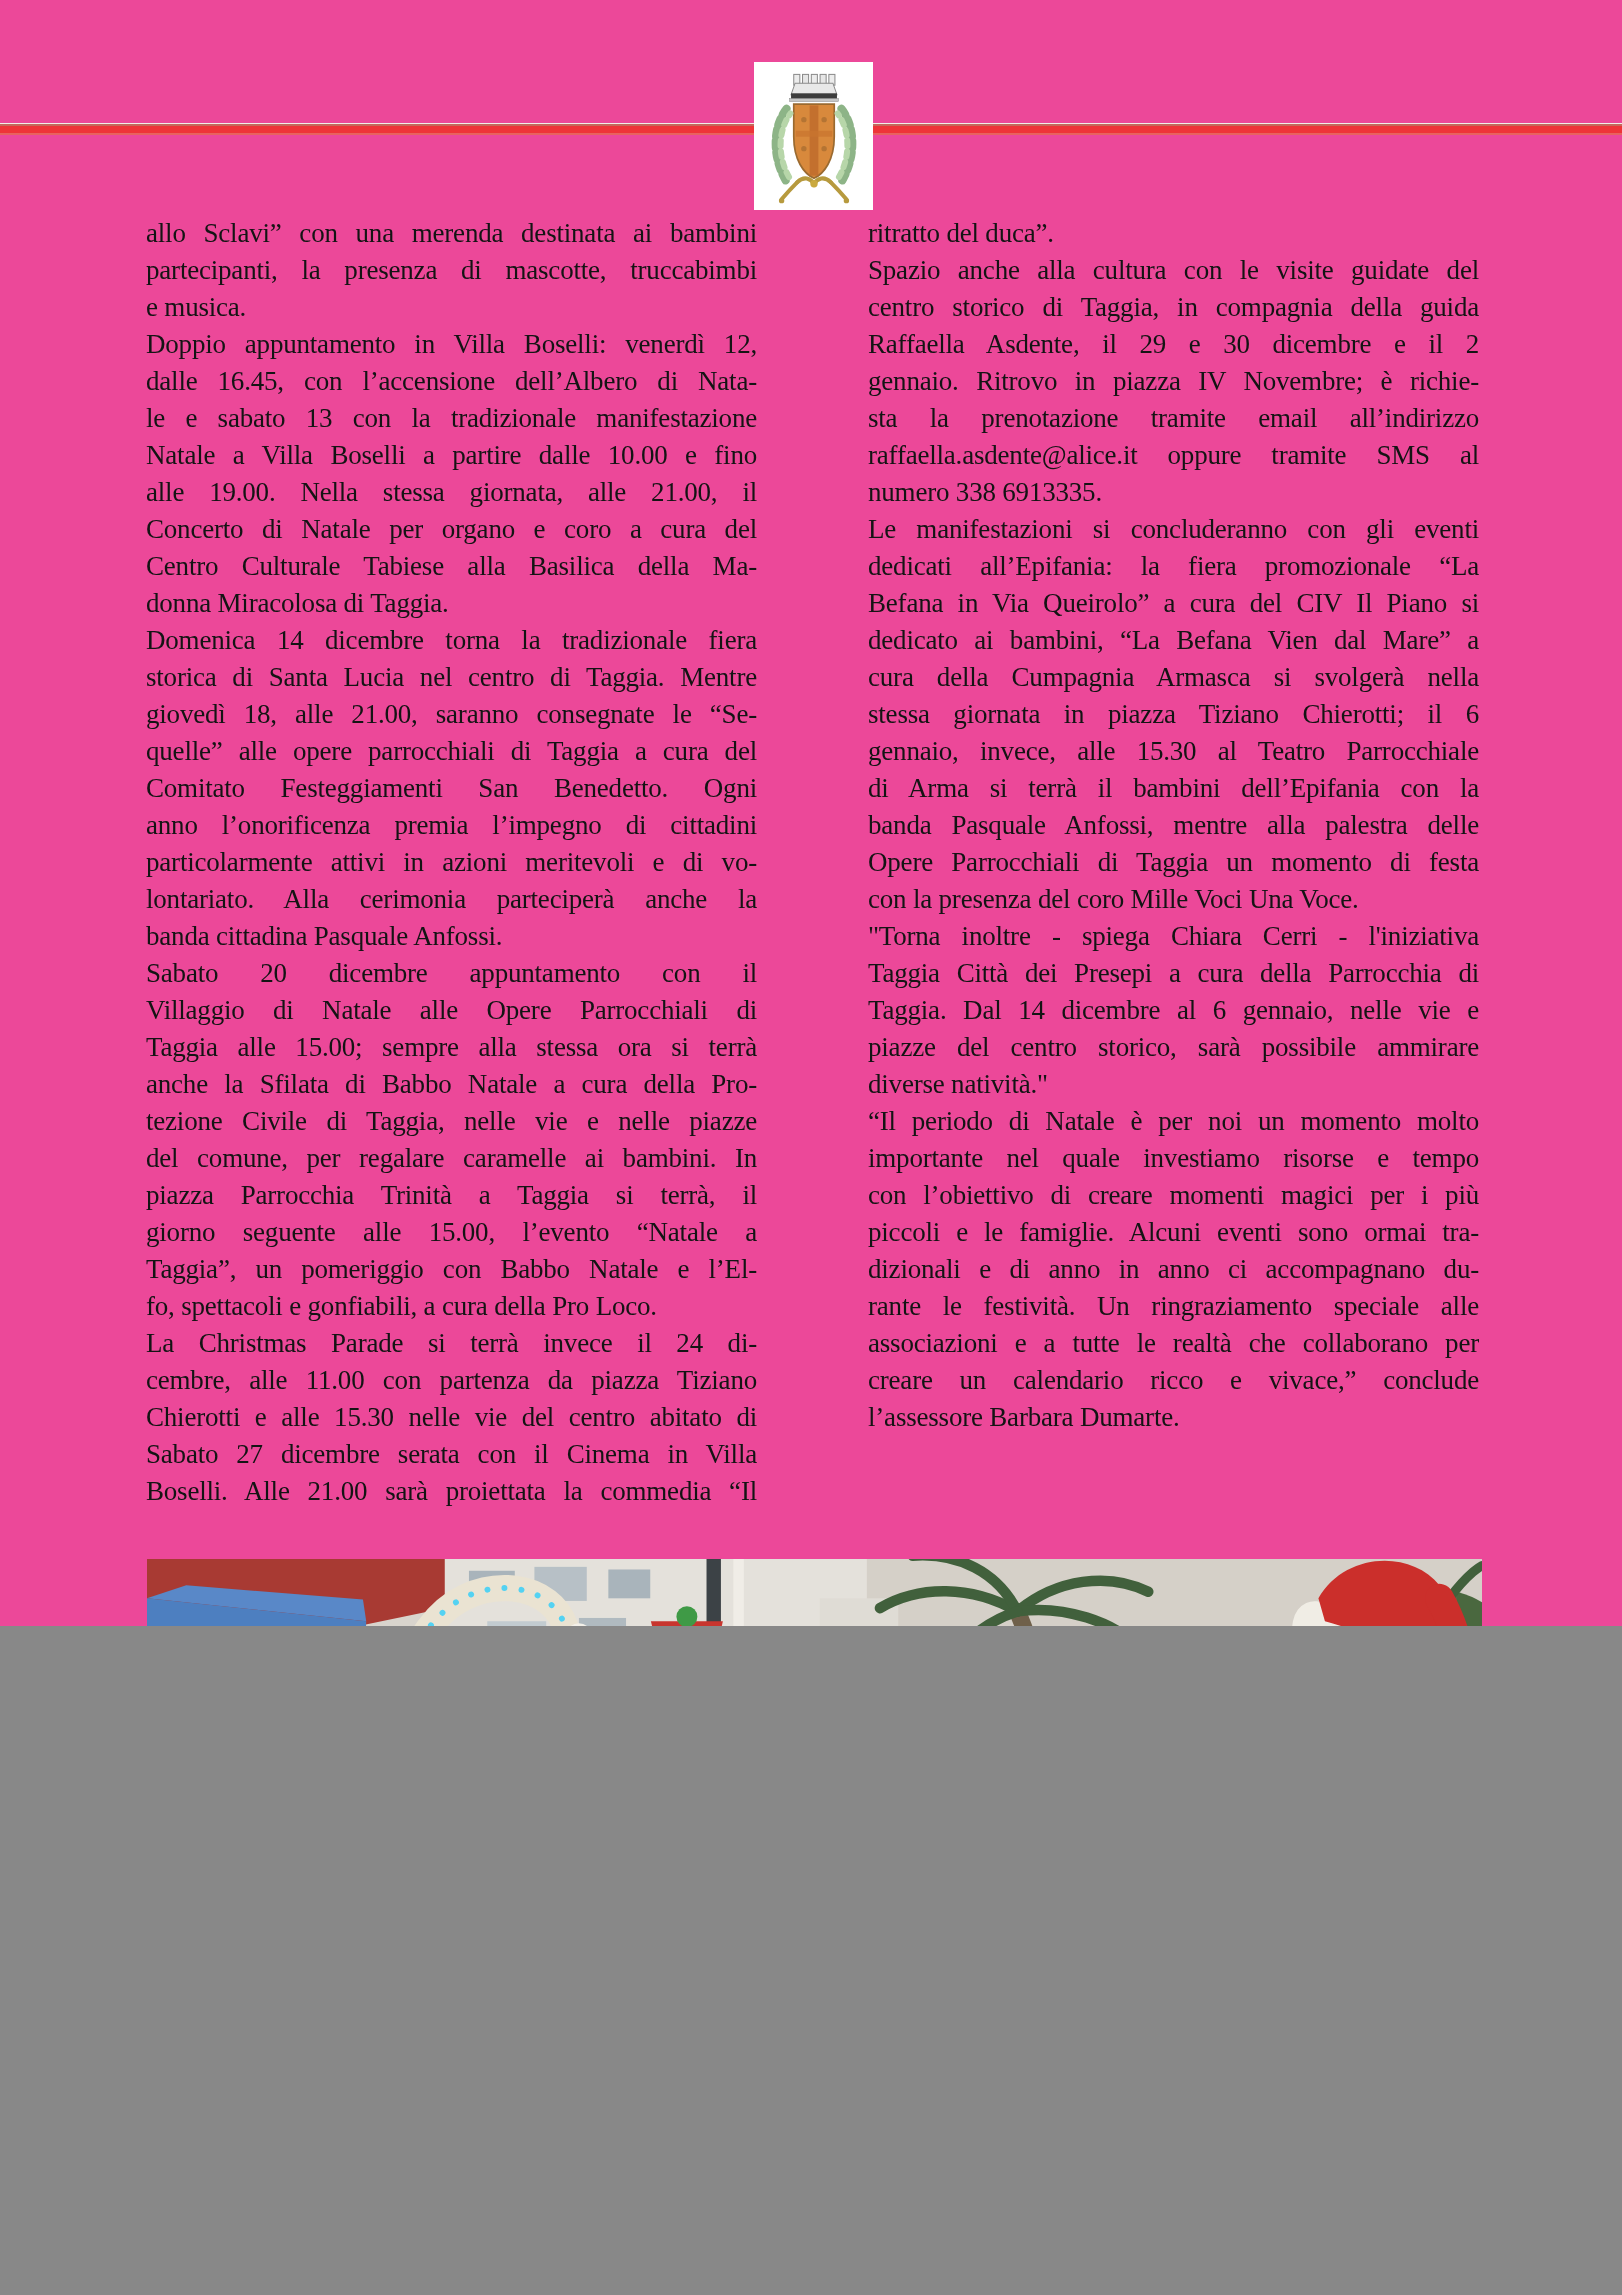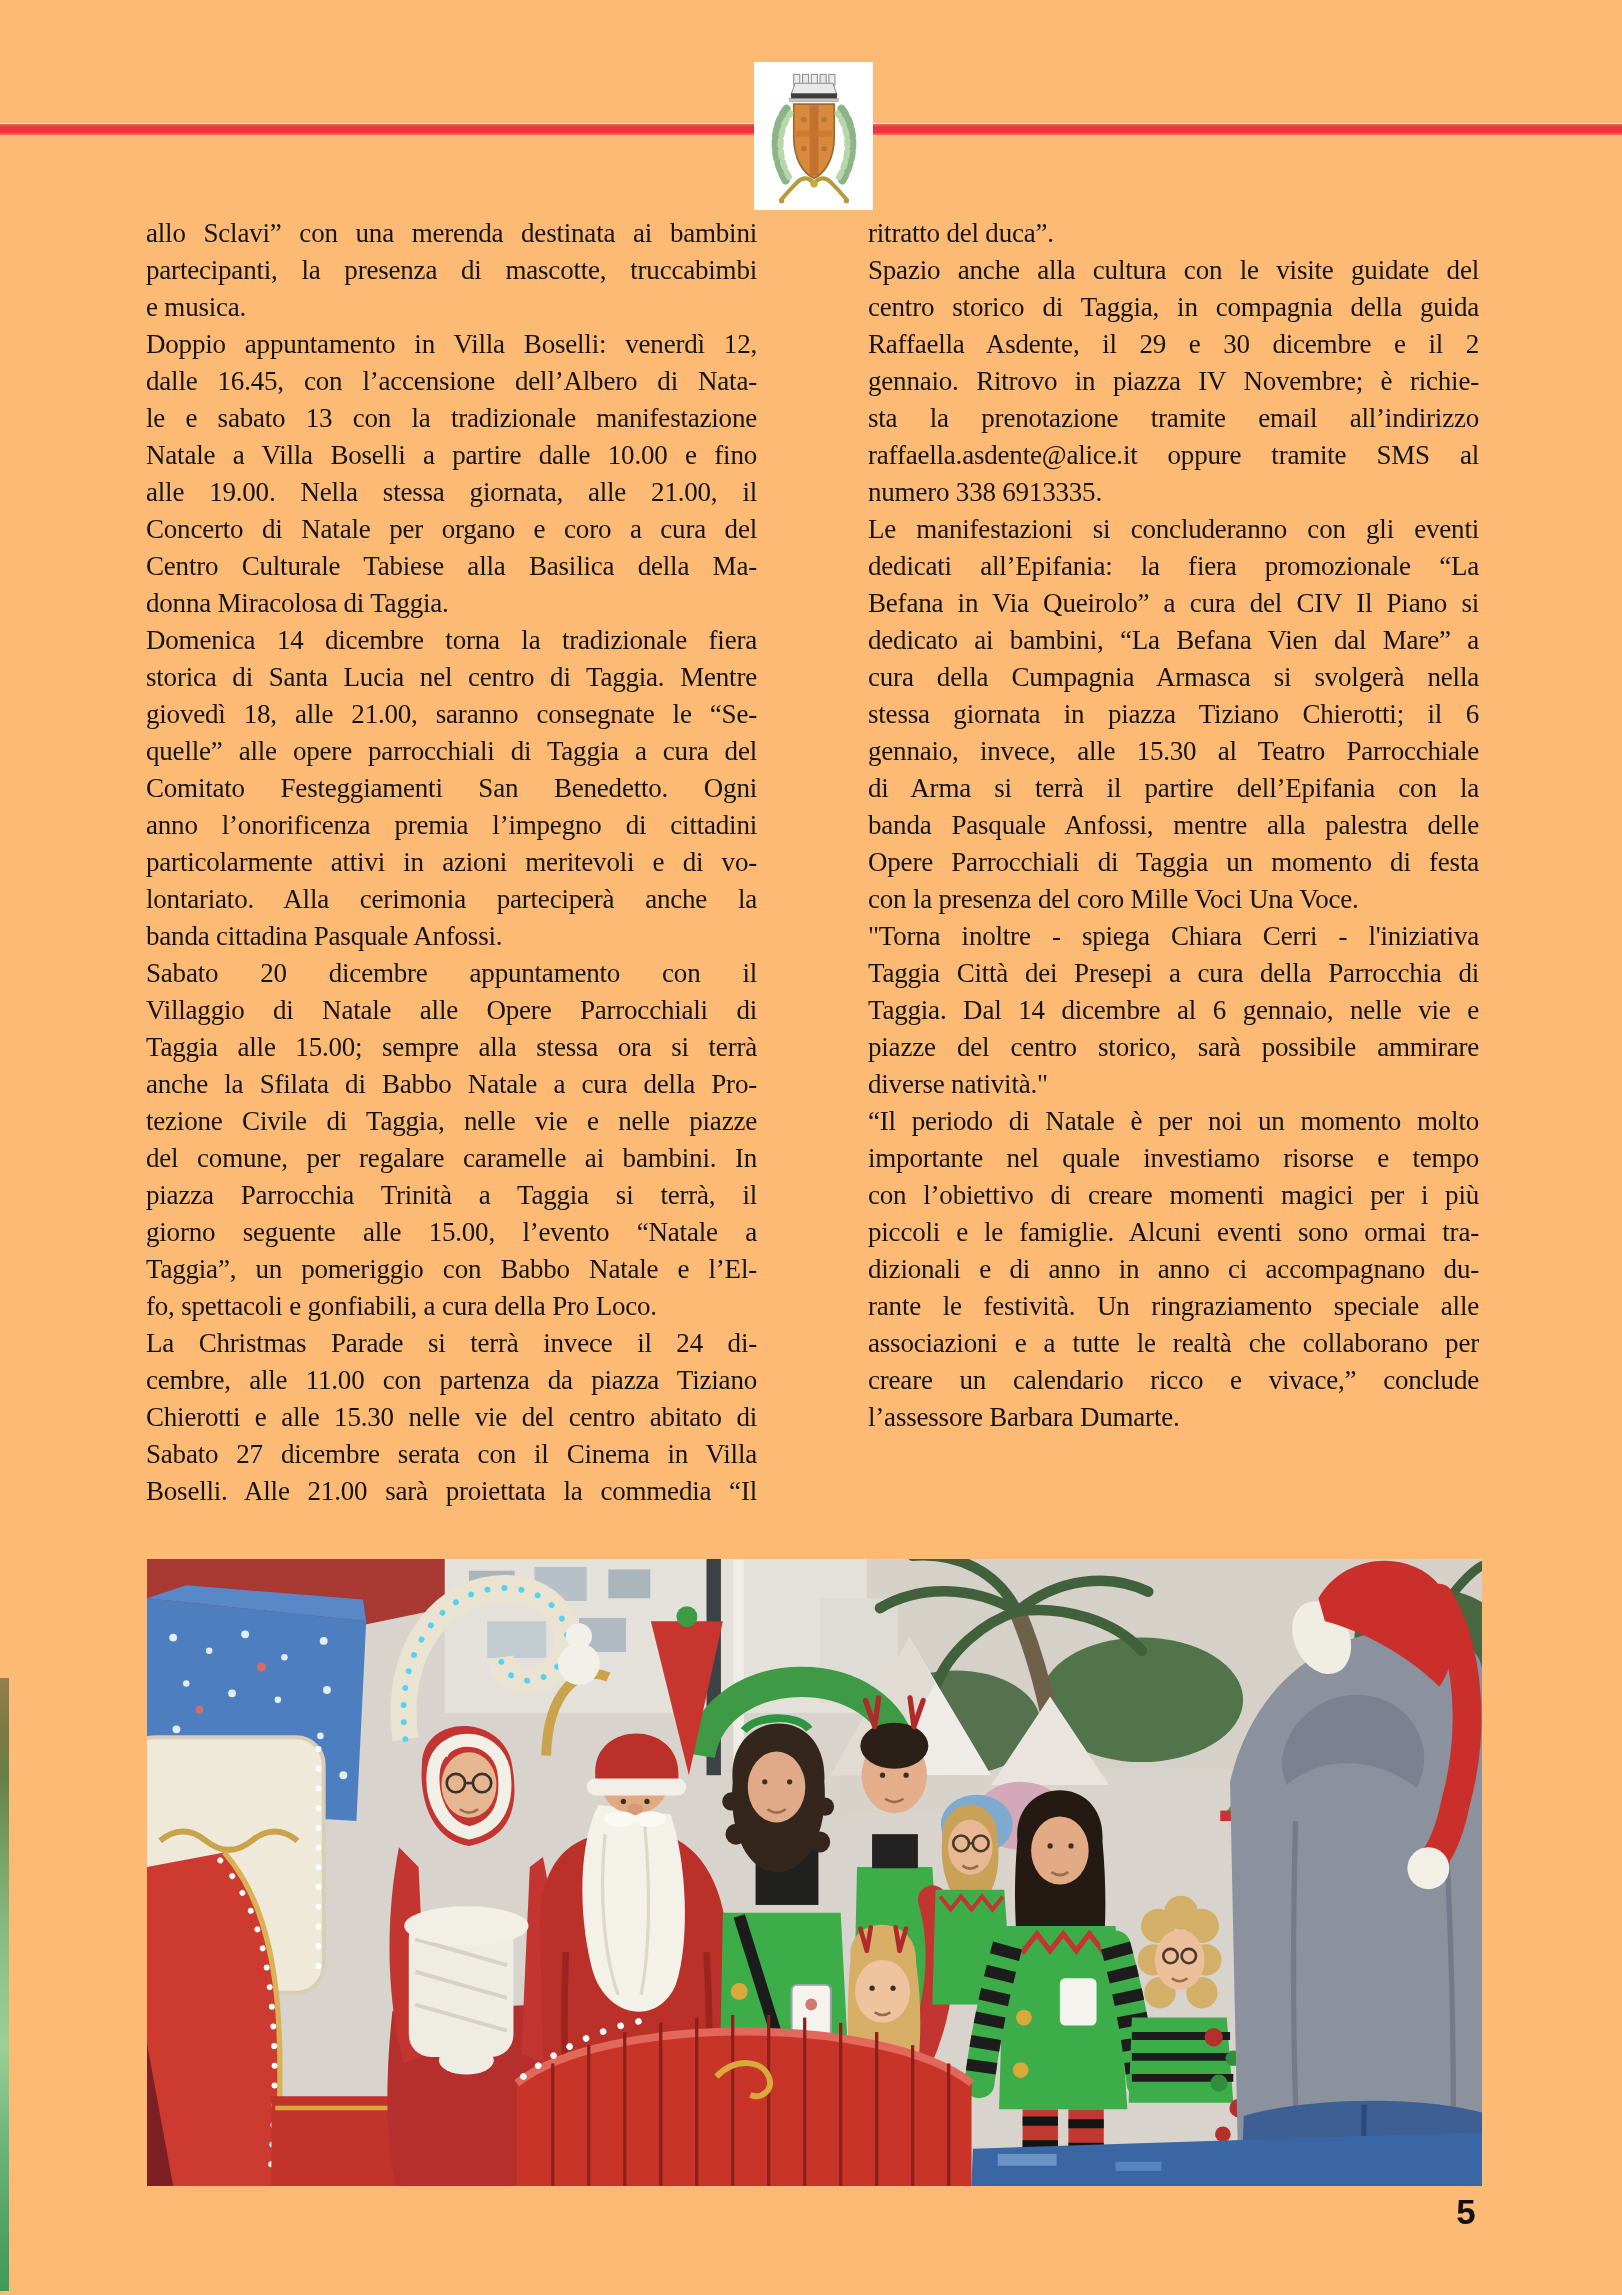--- a/index.html
+++ b/index.html
@@ -1,16 +1,16 @@
 <!DOCTYPE html>
 <html style="font-size:10.5px"><head>
 <meta charset="utf-8">
 <style>
   html,body{margin:0;padding:0;background:#888;}
-  .page{position:relative;width:1623px;height:2295px;background:#fdba74;overflow:hidden;
+  .page{position:relative;width:1623px;height:1626px;background:#ec4899;overflow:hidden;
         font-family:"Liberation Serif",serif;color:#141414;margin:0 auto;}
   .red-line{position:absolute;left:0;top:123px;width:1623px;height:11.8px;
         background:linear-gradient(to bottom,#f2ede7 0,#f2ede7 0.7px,#c4685c 0.7px,#c4685c 3.3px,
                    #ee3438 3.3px,#ee3438 9.8px,#e8625f 9.8px,#e8625f 11.8px);}
   .crest-box{position:absolute;left:754px;top:62px;width:119px;height:148px;background:#ffffff;
         display:flex;align-items:center;justify-content:center;z-index:3;}
   .crest-box svg{width:96px;height:135px;}
   .col{position:absolute;top:215px;width:611px;font-size:27px;line-height:37px;
         letter-spacing:-0.2px;hyphens:none;}
   .col-left{left:146px;}
@@ -134,21 +134,21 @@
         <div class="line end">numero 338 6913335.</div>
       </div>
       <div class="para">
         <div class="line">Le manifestazioni si concluderanno con gli eventi</div>
         <div class="line">dedicati all’Epifania: la fiera promozionale “La</div>
         <div class="line">Befana in Via Queirolo” a cura del CIV Il Piano si</div>
         <div class="line">dedicato ai bambini, “La Befana Vien dal Mare” a</div>
         <div class="line">cura della Cumpagnia Armasca si svolgerà nella</div>
         <div class="line">stessa giornata in piazza Tiziano Chierotti; il 6</div>
         <div class="line">gennaio, invece, alle 15.30 al Teatro Parrocchiale</div>
-        <div class="line">di Arma si terrà il partire dell’Epifania con la</div>
+        <div class="line">di Arma si terrà il bambini dell’Epifania con la</div>
         <div class="line">banda Pasquale Anfossi, mentre alla palestra delle</div>
         <div class="line">Opere Parrocchiali di Taggia un momento di festa</div>
         <div class="line end">con la presenza del coro Mille Voci Una Voce.</div>
       </div>
       <div class="para">
         <div class="line">"Torna inoltre - spiega Chiara Cerri - l'iniziativa</div>
         <div class="line">Taggia Città dei Presepi a cura della Parrocchia di</div>
         <div class="line">Taggia. Dal 14 dicembre al 6 gennaio, nelle vie e</div>
         <div class="line">piazze del centro storico, sarà possibile ammirare</div>
         <div class="line end">diverse natività."</div>

